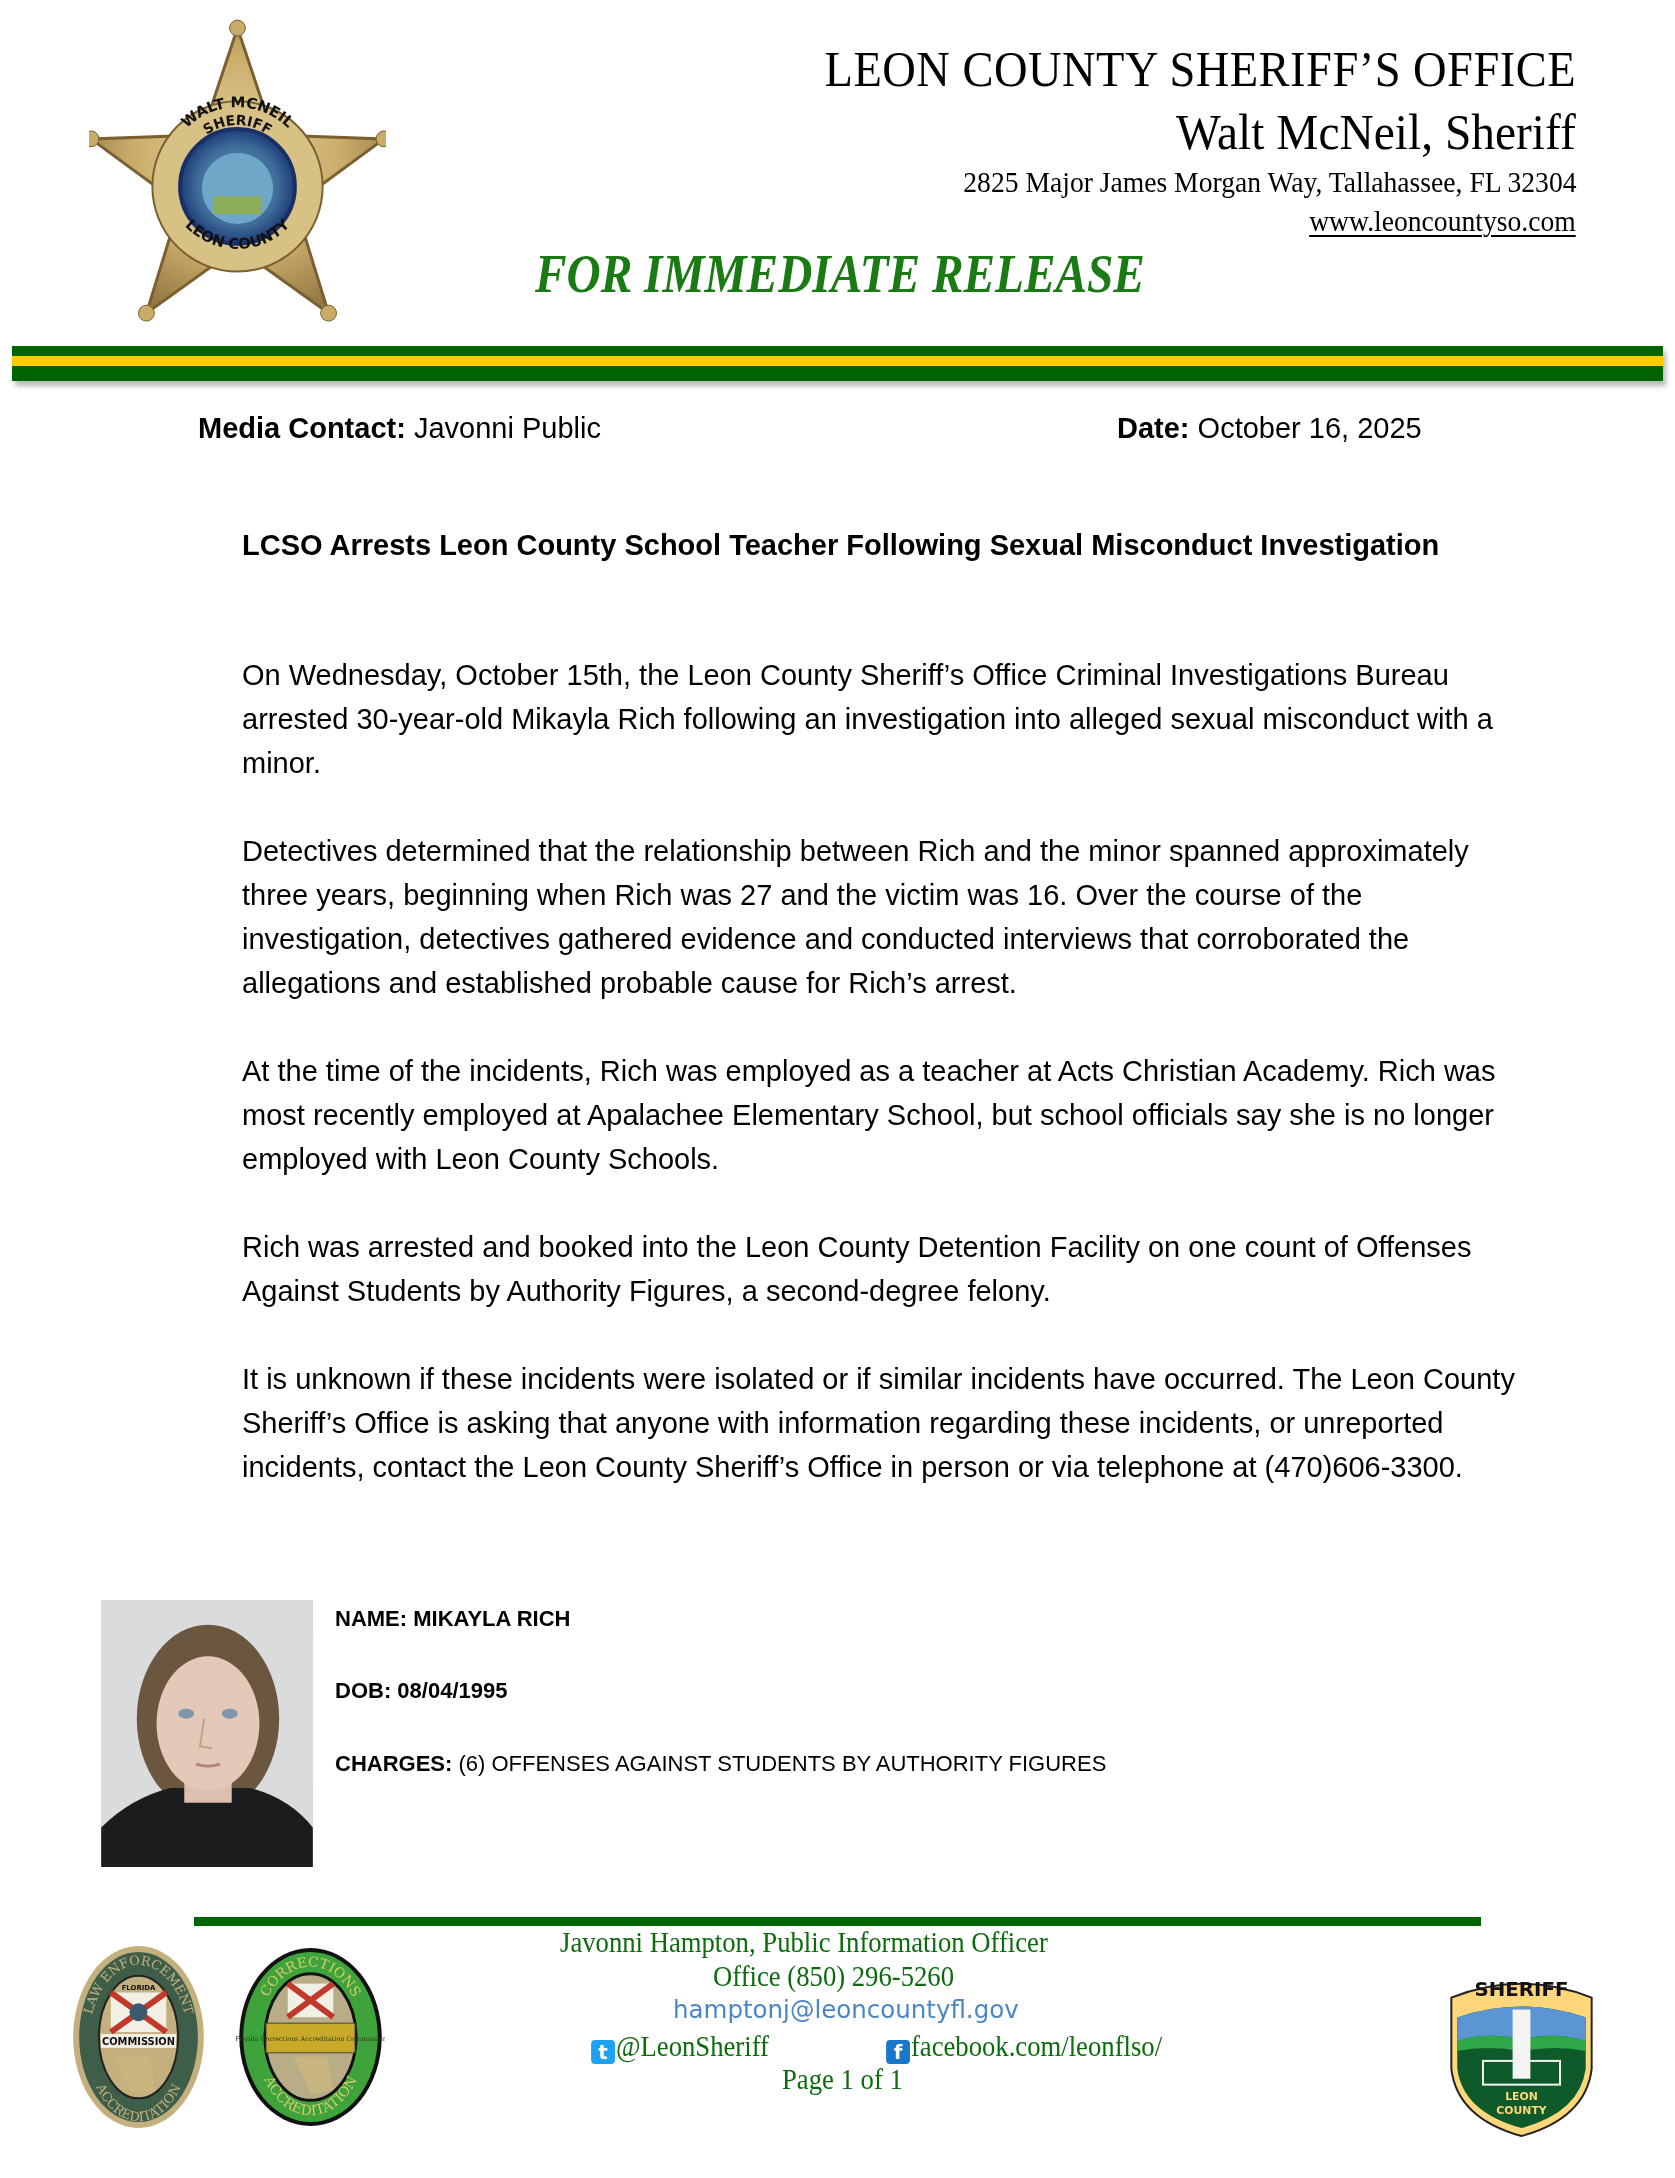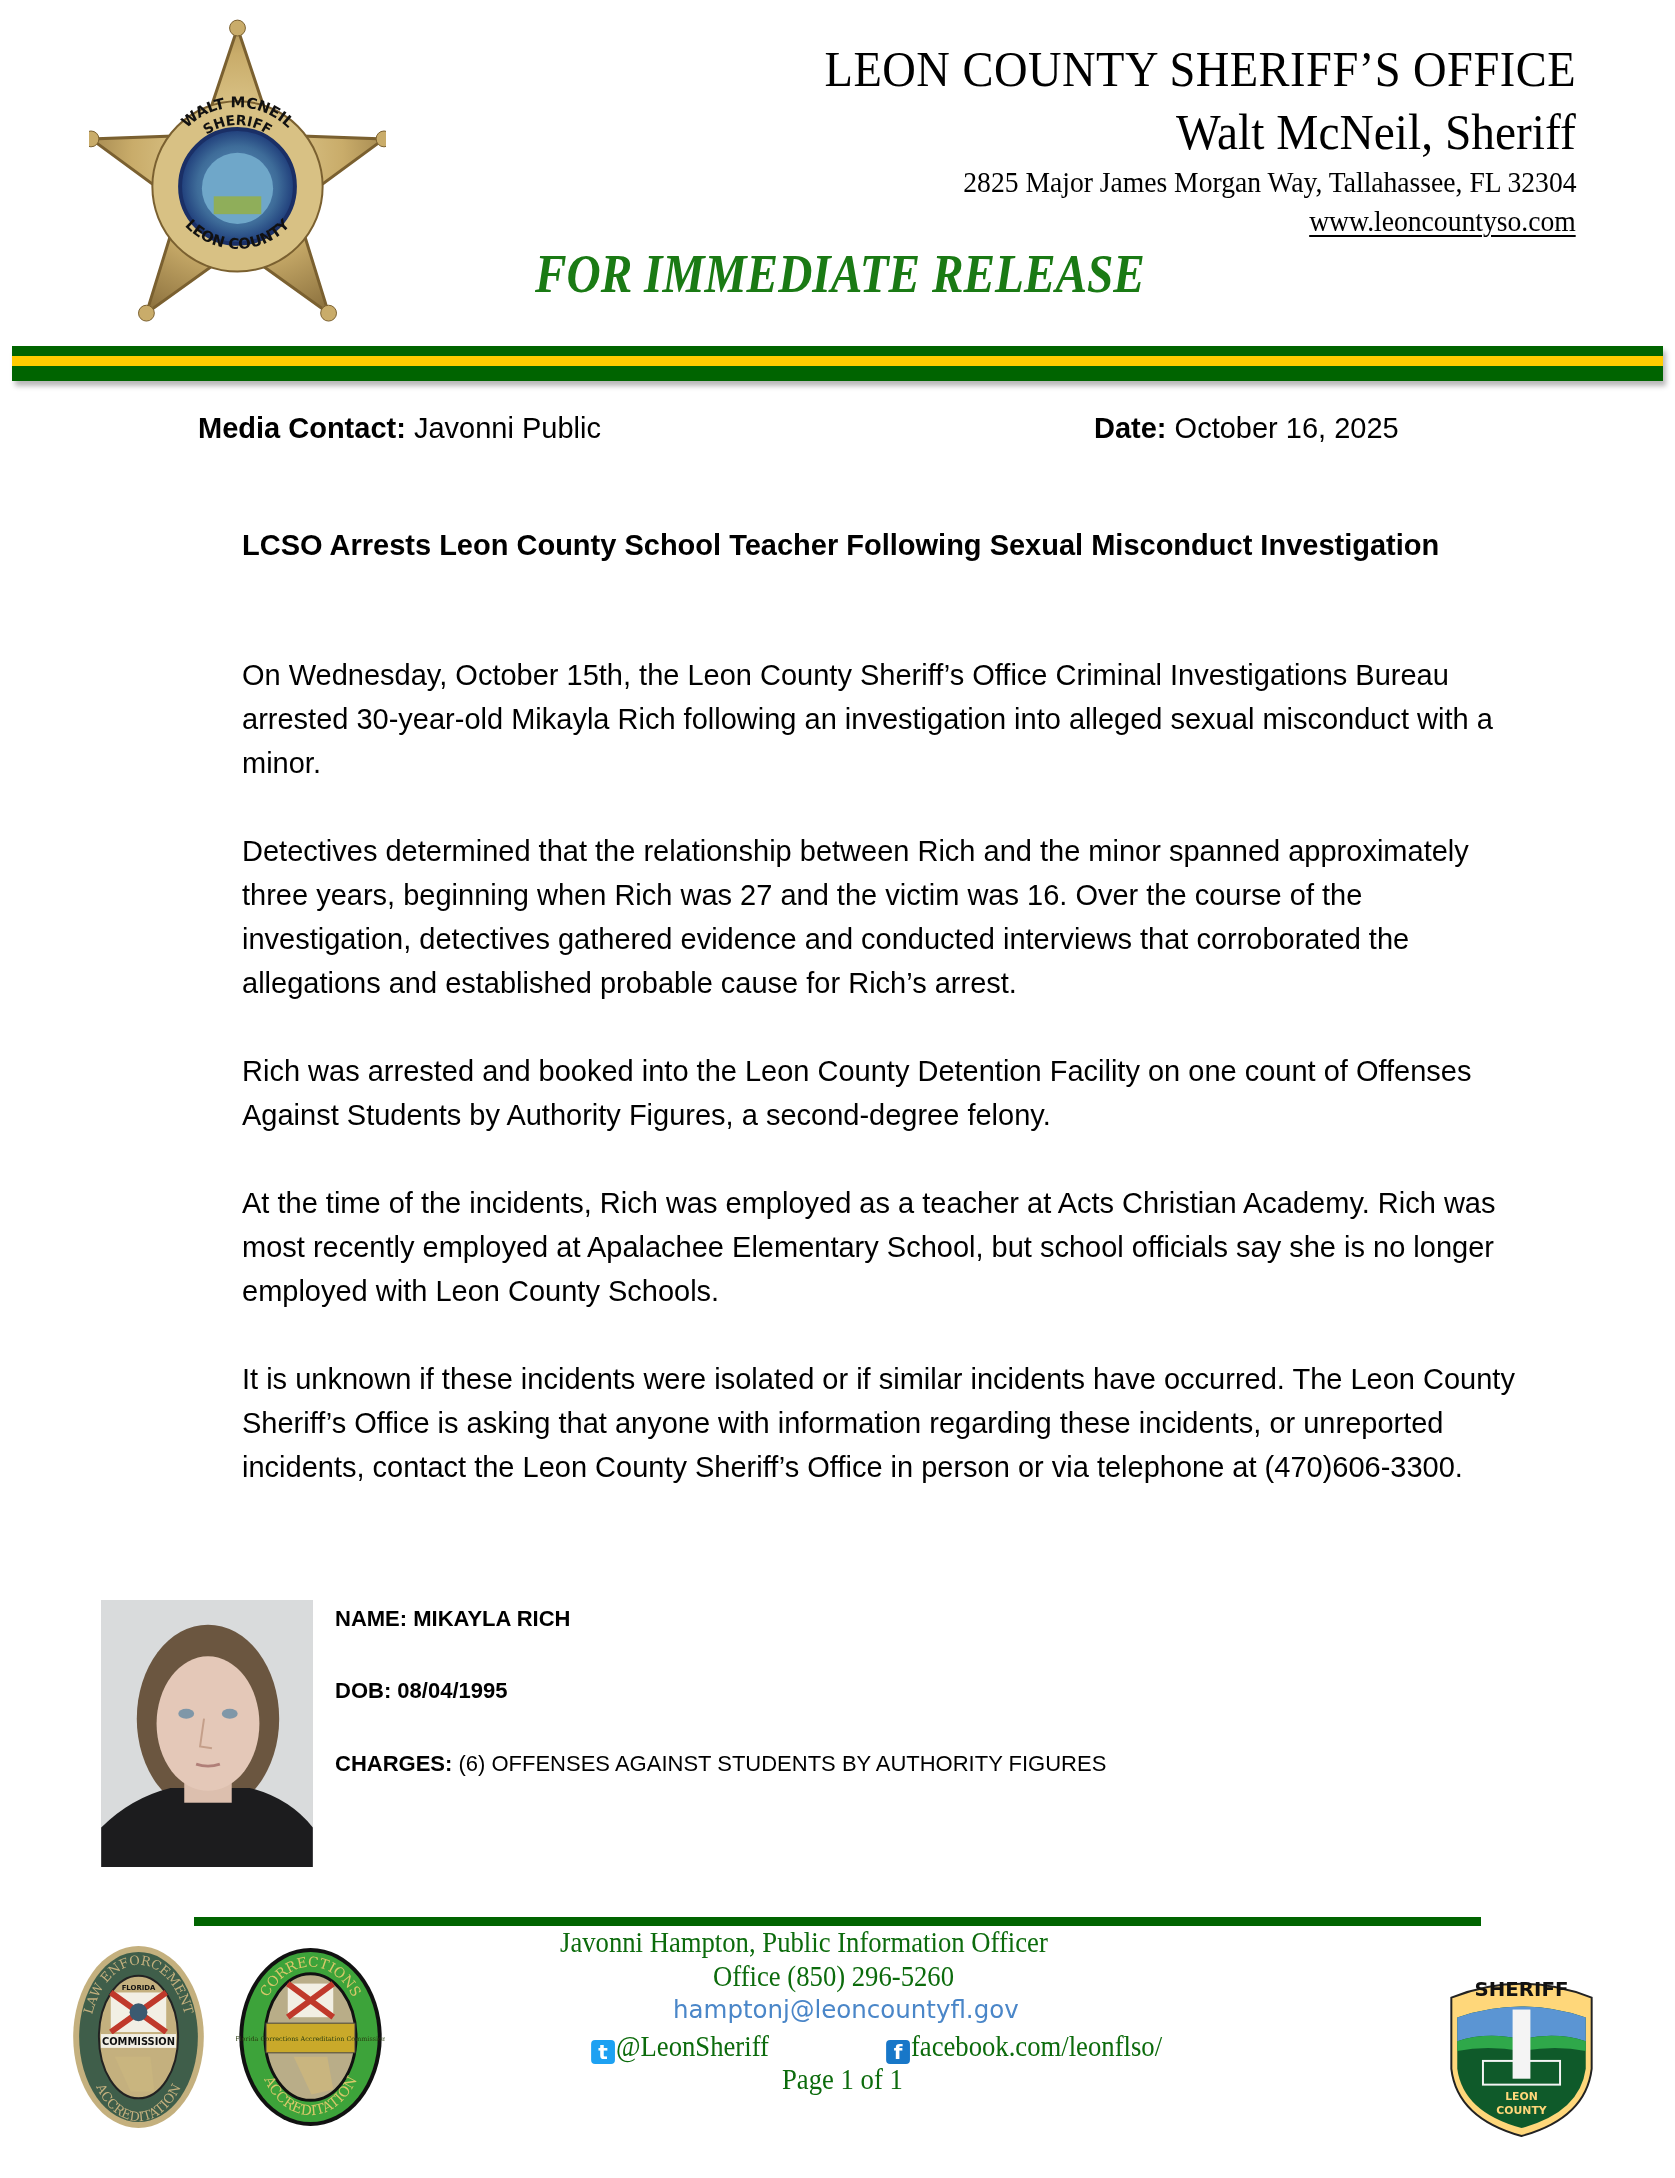--- a/index.html
+++ b/index.html
@@ -28,21 +28,21 @@
   .stripes { position: absolute; left: 12px; top: 346px; width: 1651px; height: 35px;
              box-shadow: 3px 5px 5px rgba(0,0,0,0.28); }
   .stripe { position: absolute; left: 0; width: 100%; }
   .stripe.g1 { top: 0; height: 10px; background: #006400; }
   .stripe.y  { top: 10px; height: 10px; background: #ffcc00; }
   .stripe.g2 { top: 20px; height: 15px; background: #006400; }
 
   
   .contact-row { position: absolute; top: 410px; font-size: 29px; line-height: 36px; white-space: nowrap; }
   .contact-left { left: 198px; }
-  .contact-right { left: 1094px; }
+  .contact-right { left: 1117px; }
   .lbl { font-weight: bold; text-align: right; }
 
   
   .body-text { position: absolute; left: 198px; width: 1287px; font-size: 29px; line-height: 44px; margin-left: 44px; }
   .headline { top: 523px; font-weight: bold; }
   .para { margin: 0 0 44px 0; }
   .paras { top: 653px; }
 
   
   .mugshot { position: absolute; left: 101px; top: 1600px; width: 212px; height: 267px; overflow: hidden;
@@ -132,22 +132,22 @@
 </div>
 <div class="contact-row contact-right">
   <span class="lbl">Date:</span><span> October 16, 2025</span>
 </div>
 
 <div class="body-text headline">LCSO Arrests Leon County School Teacher Following Sexual Misconduct Investigation</div>
 
 <div class="body-text paras">
   <p class="para">On Wednesday, October 15th, the Leon County Sheriff’s Office Criminal Investigations Bureau arrested 30-year-old Mikayla Rich following an investigation into alleged sexual misconduct with a minor.</p>
   <p class="para">Detectives determined that the relationship between Rich and the minor spanned approximately three years, beginning when Rich was 27 and the victim was 16. Over the course of the investigation, detectives gathered evidence and conducted interviews that corroborated the allegations and established probable cause for Rich’s arrest.</p>
+  <p class="para">At the time of the incidents, Rich was employed as a teacher at Acts Christian Academy. Rich was most recently employed at Apalachee Elementary School, but school officials say she is no longer employed with Leon County Schools.</p>
   <p class="para">Rich was arrested and booked into the Leon County Detention Facility on one count of Offenses Against Students by Authority Figures, a second-degree felony.</p>
-  <p class="para">At the time of the incidents, Rich was employed as a teacher at Acts Christian Academy. Rich was most recently employed at Apalachee Elementary School, but school officials say she is no longer employed with Leon County Schools.</p>
   <p class="para">It is unknown if these incidents were isolated or if similar incidents have occurred. The Leon County Sheriff’s Office is asking that anyone with information regarding these incidents, or unreported incidents, contact the Leon County Sheriff’s Office in person or via telephone at (470)606-3300.</p>
 </div>
 
 <svg class="mugshot" viewBox="0 0 214 270">
   <rect width="214" height="270" fill="#d9dbdc"></rect>
   <ellipse cx="108" cy="120" rx="72" ry="95" fill="#6b5640"></ellipse>
   <path d="M 0 270 L 0 230 Q 30 200 70 190 L 150 190 Q 190 200 214 230 L 214 270 Z" fill="#1c1c1e"></path>
   <rect x="84" y="165" width="48" height="40" fill="#dcbfae"></rect>
   <ellipse cx="108" cy="125" rx="52" ry="68" fill="#e4c8b8"></ellipse>
   <ellipse cx="86" cy="115" rx="8" ry="5" fill="#7f97a8"></ellipse>

